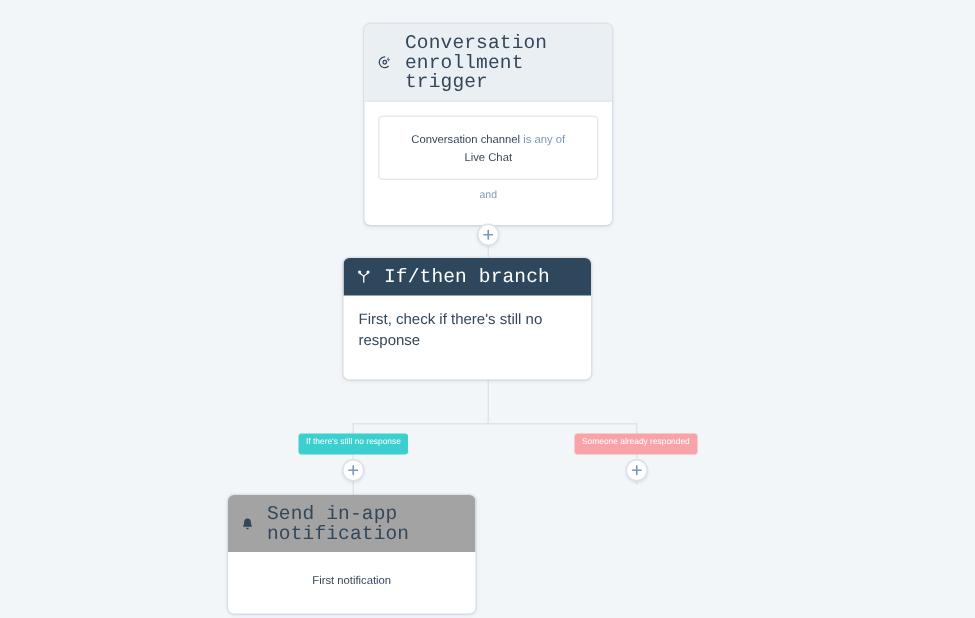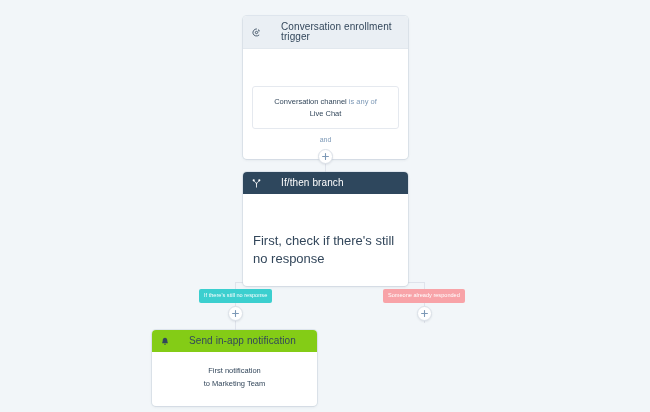--- a/index.html
+++ b/index.html
@@ -56,44 +56,44 @@
     background: #ffffff;
     border-radius: 4px;
     box-shadow: 0 1px 3px rgba(45,62,80,0.10), 0 0 0 1px rgba(203,214,226,0.45);
     overflow: hidden;
     z-index: 3;
   }
 
   .card-head {
     display: flex;
     align-items: center;
-    gap: 20px;
+    gap: 9px;
     padding: 6px 9px;
-    font-size: 10px;
+    font-size: 13px;
     letter-spacing: .1px;
     line-height: 1;
+    font-family: Liberation Mono, monospace;
   }
 
   .head-trigger {
     background: #eaeff4;
     color: #33475b;
     border-bottom: 1px solid #e2e8ee;
   }
   .head-branch {
     background: #2e475d;
     color: #ffffff;
   }
   .head-action {
-    background: #84cc16;
+    background: #a3a3a3;
     color: #33475b;
   }
 
   .card-body {
     padding: 9px 9px 10px;
-    margin-top: 28px;
   }
 
   
   .cond {
     border: 1px solid #e5e9ef;
     border-radius: 3px;
     padding: 9px 8px;
     text-align: center;
     font-size: 7.5px;
     line-height: 1.55;
@@ -103,21 +103,21 @@
 
   .and-row {
     text-align: center;
     font-size: 7px;
     color: #7c98b6;
     padding: 7px 0 6px;
     line-height: 1;
   }
 
   .branch-note {
-    font-size: 13px;
+    font-size: 10px;
     color: #33475b;
     padding: 1px 1px 8px;
     line-height: 1.4;
   }
 
   .action-body {
     text-align: center;
     font-size: 7.5px;
     line-height: 1.75;
     color: #33475b;
@@ -203,21 +203,21 @@
         <br>
         <span>Live Chat</span>
       </div>
 
       <div class="and-row">and</div>
 
 
     </div>
   </div>
 
-  <div class="card" style="left:243px; top:172px; width:165px;">
+  <div class="card" style="left:229px; top:172px; width:165px;">
     <div class="card-head head-branch">
       <span class="icon">
         <svg width="9" height="9" viewBox="0 0 16 16" aria-hidden="true">
           <path d="M8 14.5 V8.6 M8 8.6 C8 5.4 4.4 5.6 3.2 3.4 M8 8.6 C8 5.4 11.6 5.6 12.8 3.4" fill="none" stroke="#ffffff" stroke-width="1.5" stroke-linecap="round"></path>
           <circle cx="3.0" cy="2.4" r="1.9" fill="#ffffff"></circle>
           <circle cx="13.0" cy="2.4" r="1.9" fill="#ffffff"></circle>
         </svg>
       </span>
       <span>If/then branch</span>
     </div>
@@ -231,17 +231,16 @@
       <span class="icon">
         <svg width="8" height="9" viewBox="0 0 14 16" aria-hidden="true">
           <path d="M7 1.3 C4.4 1.3 3.0 3.0 3.0 5.4 C3.0 8.6 1.8 9.8 1.8 11.0 h10.4 C12.2 9.8 11.0 8.6 11.0 5.4 C11.0 3.0 9.6 1.3 7 1.3 z" fill="#33475b"></path>
           <path d="M5.5 12.2 h3.0 C8.5 13.4 7.9 14.2 7 14.2 C6.1 14.2 5.5 13.4 5.5 12.2 z" fill="#33475b"></path>
         </svg>
       </span>
       <span>Send in-app notification</span>
     </div>
     <div class="action-body">
       <div>First notification</div>
-      <div>to Marketing Team</div>
     </div>
   </div>
 
 </div>
 
 </body></html>

